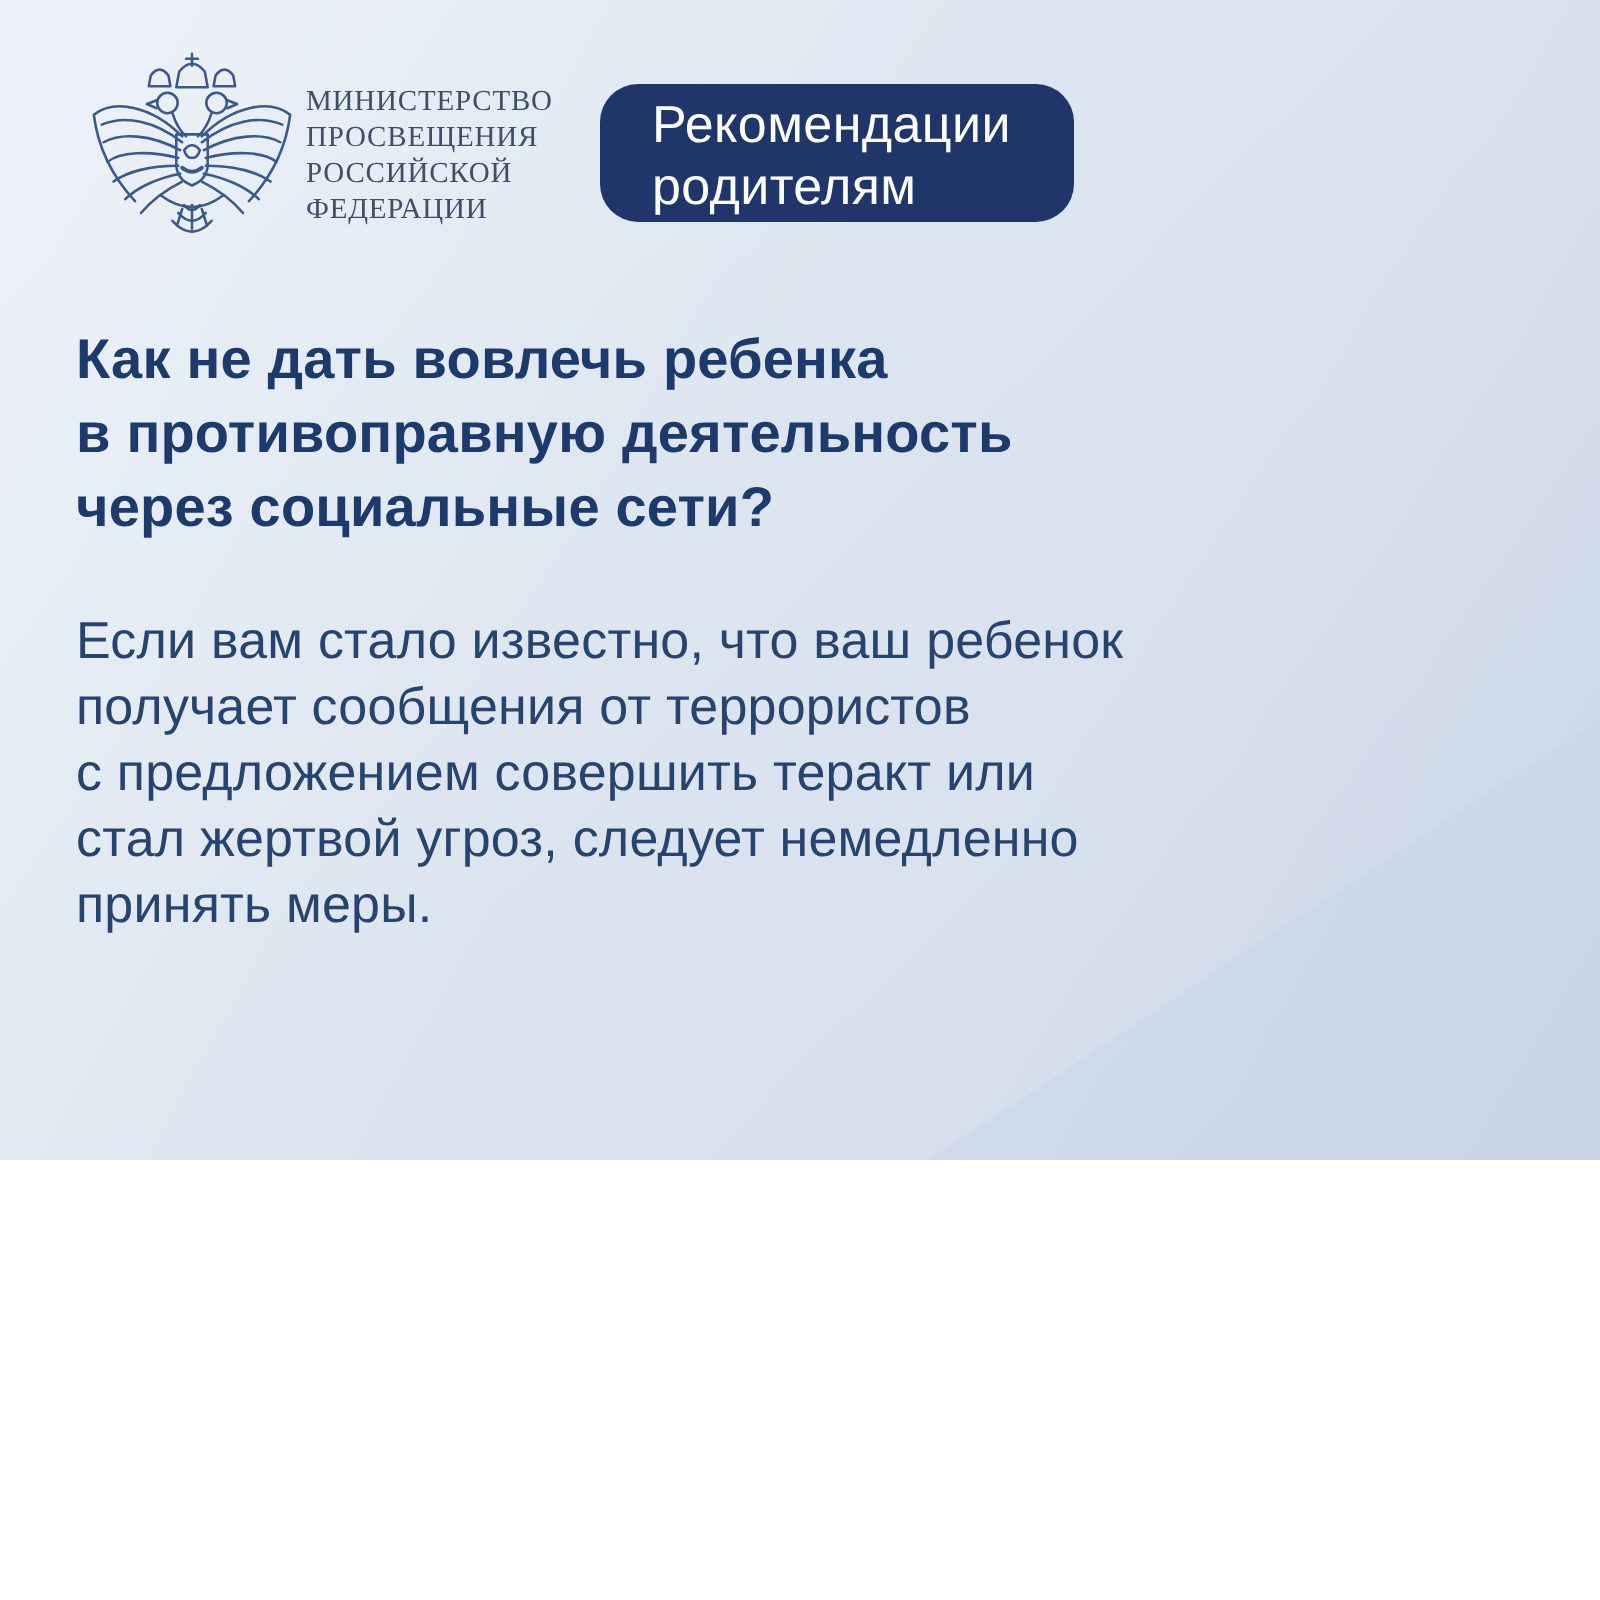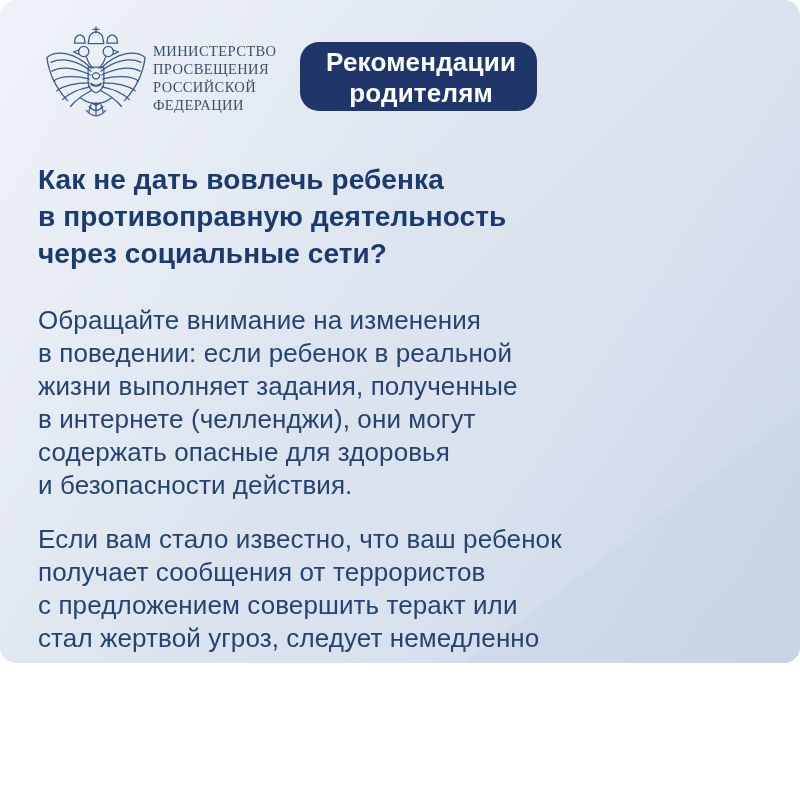--- a/index.html
+++ b/index.html
@@ -6,24 +6,23 @@
     margin: 0;
     padding: 0;
     width: 800px;
     height: 800px;
     overflow: hidden;
     font-family: "Liberation Sans", "DejaVu Sans", sans-serif;
   }
   .card {
     position: relative;
     width: 800px;
-    height: 663px;
+    height: 580px;
     background: linear-gradient(135deg, #e4ebf4 0%, #dde5f0 40%, #d3ddec 100%);
     overflow: hidden;
-    border-radius: 16px;
   }
   
   .facet-a {
     position: absolute;
     inset: 0;
     background: linear-gradient(118deg, rgba(255,255,255,0.38) 0%, rgba(255,255,255,0.0) 46%);
     pointer-events: none;
   }
   .facet-b {
     position: absolute;
@@ -68,26 +67,25 @@
     width: 237px;
     height: 69px;
     background: #20366b;
     border-radius: 19px;
     padding: 2px 0 0 26px;
     display: flex;
     align-items: center;
   }
   .badge-label {
     color: #ffffff;
-    font-weight: 700;
+    font-weight: 400;
     font-size: 26px;
     line-height: 31px;
     letter-spacing: 0.2px;
     white-space: pre-line;
-    text-align: center;
   }
 
   .content {
     position: absolute;
     left: 38px;
     top: 161px;
     width: 580px;
   }
   .title {
     margin: 0 0 32px 0;
@@ -166,25 +164,19 @@
 
   <div class="badge">
     <span class="badge-label">Рекомендации
 родителям</span>
   </div>
 
   <div class="content">
     <h1 class="title">Как не дать вовлечь ребенка
 в противоправную деятельность
 через социальные сети?</h1>
-    <p class="para">Обращайте внимание на изменения
-в поведении: если ребенок в реальной
-жизни выполняет задания, полученные
-в интернете (челленджи), они могут
-содержать опасные для здоровья
-и безопасности действия.</p>
     <p class="para">Если вам стало известно, что ваш ребенок
 получает сообщения от террористов
 с предложением совершить теракт или
 стал жертвой угроз, следует немедленно
 принять меры.</p>
   </div>
 </div>
 
 </body></html>

